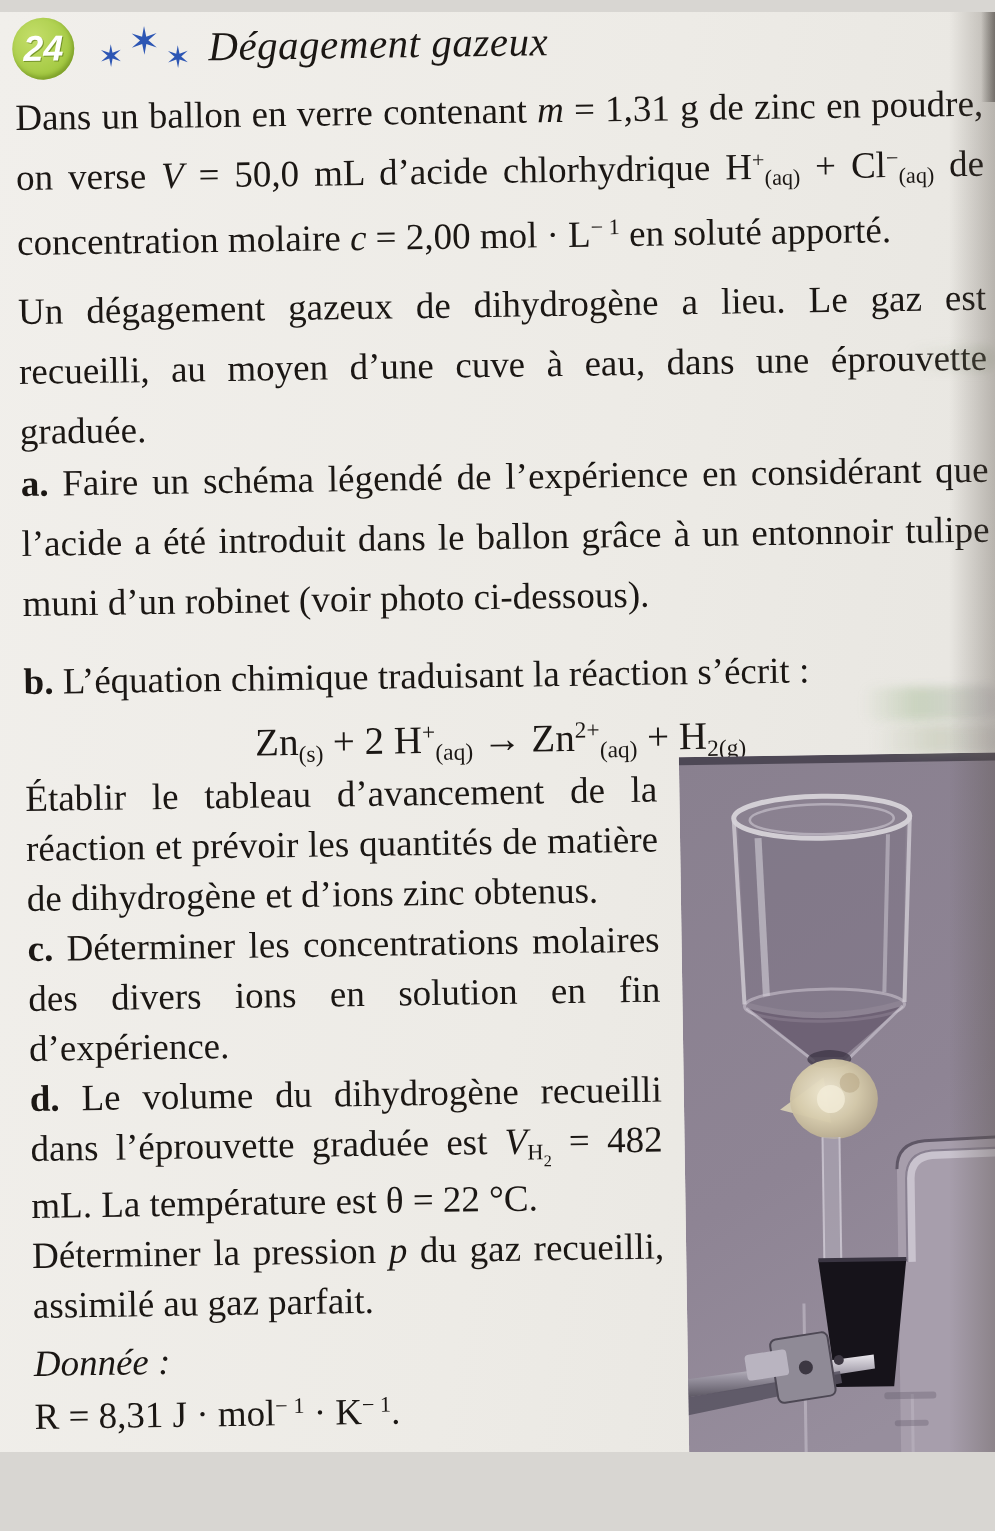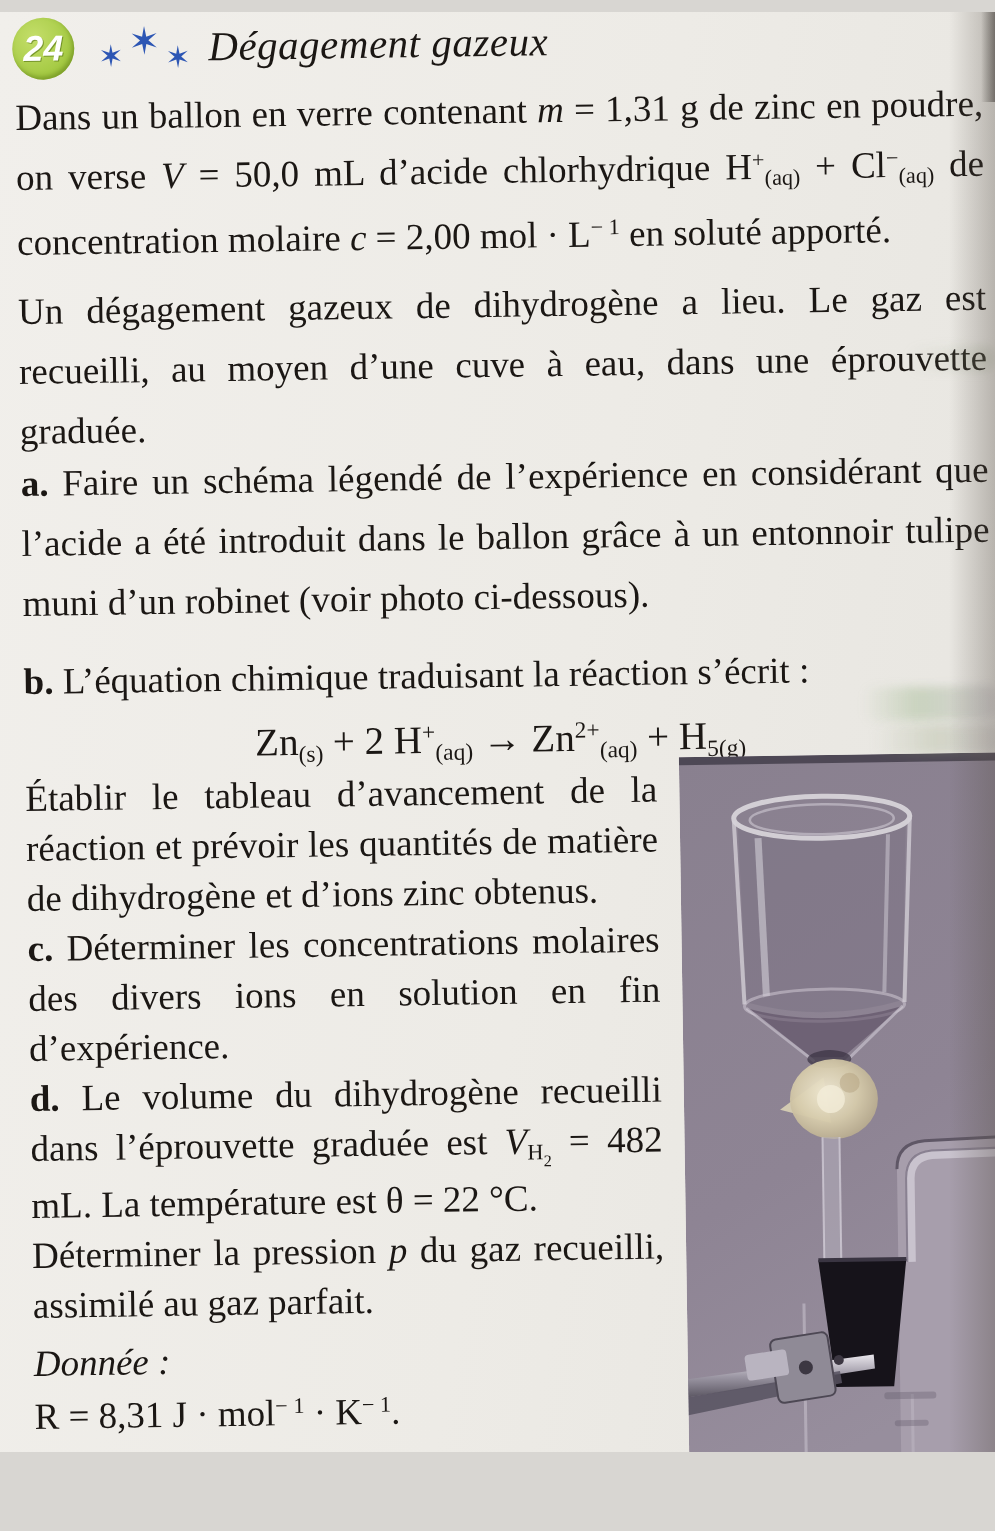--- a/index.html
+++ b/index.html
@@ -93,21 +93,21 @@
         <span class="star s2">✶</span>
         <span class="star s3">✶</span>
       </span>
       <h1 class="title">Dégagement gazeux</h1>
     </header>
 
     <p class="body p1"><span>Dans un ballon en verre contenant </span><span class="it">m</span><span> = 1,31 g de zinc en poudre, on verse </span><span class="it">V</span><span> = 50,0 mL d’acide chlo­rhydrique H</span><span class="sup">+</span><span class="sub">(aq)</span><span> + Cl</span><span class="sup">−</span><span class="sub">(aq)</span><span> de concentration molaire </span><span class="it">c</span><span> = 2,00 mol · L</span><span class="sup">− 1</span><span> en soluté apporté.</span></p>
     <p class="body p2"><span>Un dégagement gazeux de dihydrogène a lieu. Le gaz est recueilli, au moyen d’une cuve à eau, dans une éprouvette graduée.</span></p>
     <p class="body pa"><span class="bd">a.</span><span> Faire un schéma légendé de l’expérience en consi­dérant que l’acide a été introduit dans le ballon grâce à un entonnoir tulipe muni d’un robinet (voir photo ci-dessous).</span></p>
     <p class="body pb"><span class="bd">b.</span><span> L’équation chimique traduisant la réaction s’écrit :</span></p>
-    <div class="equation"><span>Zn</span><span class="sub">(s)</span><span> + 2 H</span><span class="sup">+</span><span class="sub">(aq)</span><span> → Zn</span><span class="sup">2+</span><span class="sub">(aq)</span><span> + H</span><span class="sub">5(g)</span></div>
+    <div class="equation"><span>Zn</span><span class="sub">(s)</span><span> + 2 H</span><span class="sup">+</span><span class="sub">(aq)</span><span> → Zn</span><span class="sup">2+</span><span class="sub">(aq)</span><span> + H</span><span class="sub">2(g)</span></div>
 
     <div class="leftcol">
       <p><span>Établir le tableau d’avancement de la réaction et prévoir les quantités de matière de dihydro­gène et d’ions zinc obtenus.</span></p>
       <p><span class="bd">c.</span><span> Déterminer les concentra­tions molaires des divers ions en solution en fin d’expérience.</span></p>
       <p><span class="bd">d.</span><span> Le volume du dihydrogène recueilli dans l’éprouvette gra­duée est </span><span class="it">V</span><span class="sub">H</span><span class="sub2">2</span><span> = 482 mL. La tem­pérature est θ = 22 °C.</span></p>
       <p><span>Déterminer la pression </span><span class="it">p</span><span> du gaz recueilli, assimilé au gaz parfait.</span></p>
       <p class="donnee">Donnée :</p>
       <p class="dval"><span>R = 8,31 J · mol</span><span class="sup">− 1</span><span> · K</span><span class="sup">− 1</span><span>.</span></p>
     </div>
 

